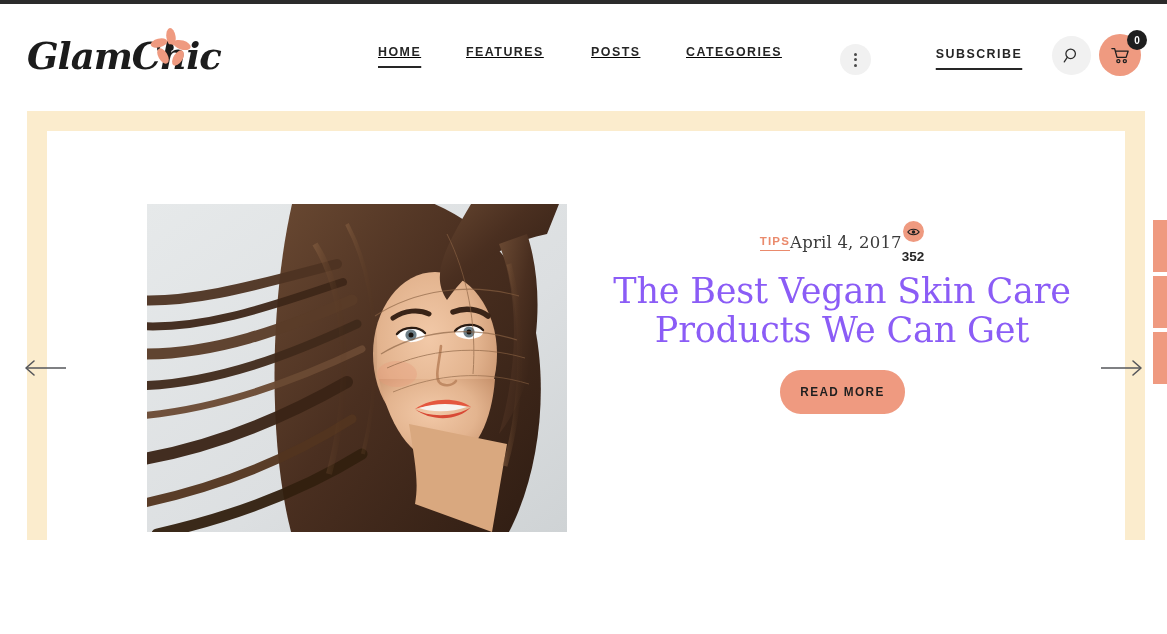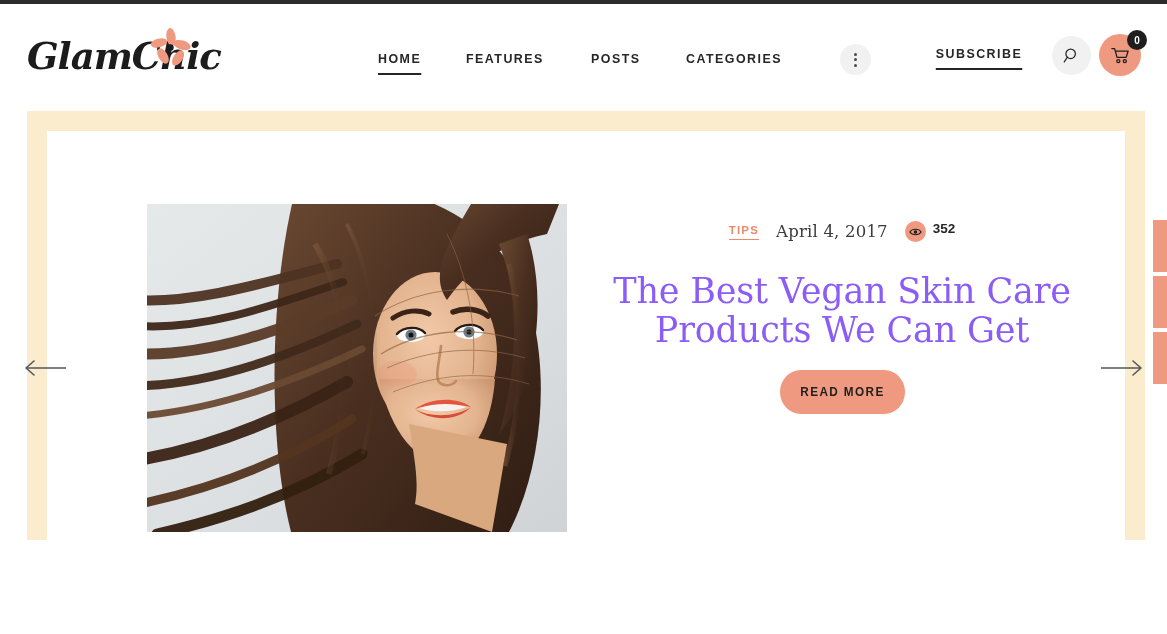--- a/index.html
+++ b/index.html
@@ -67,22 +67,23 @@
     width: 42px;
     height: 42px;
   }
 
   
   .nav {
     position: absolute;
     left: 378px;
     top: 40px;
     display: flex;
-    align-items: center;
+    align-items: flex-start;
     gap: 0;
+    text-decoration: underline;
   }
   .nav-item {
     font-family: "Liberation Sans", sans-serif;
     font-size: 13.5px;
     font-weight: bold;
     letter-spacing: 1.6px;
     color: #262626;
     text-transform: uppercase;
     padding: 0 0 7px 0;
     margin-right: 41px;
@@ -213,44 +214,44 @@
     left: 540px;
     top: 90px;
     width: 510px;
     text-align: center;
   }
 
   .meta-row {
     display: flex;
     align-items: center;
     justify-content: center;
-    gap: 17px;
-    margin-bottom: 30px;
+    margin-bottom: 8px;
   }
   .meta-cat {
     font-family: "Liberation Sans", sans-serif;
     font-size: 11.5px;
     font-weight: bold;
     letter-spacing: 1.2px;
     color: #ea8a6c;
     text-transform: uppercase;
     border-bottom: 1.5px solid #ea8a6c;
     padding-bottom: 3px;
     cursor: pointer;
   }
   .meta-date {
     font-family: "DejaVu Serif", serif;
     font-size: 16.5px;
     color: #3b3b3b;
     letter-spacing: 0.2px;
   }
   .meta-views {
     display: flex;
-    align-items: flex-start;
+    align-items: flex-end;
     gap: 7px;
+    flex-direction: column;
   }
   .eye-circle {
     width: 21px;
     height: 21px;
     border-radius: 50%;
     background: #ef9a80;
     display: flex;
     align-items: center;
     justify-content: center;
   }

